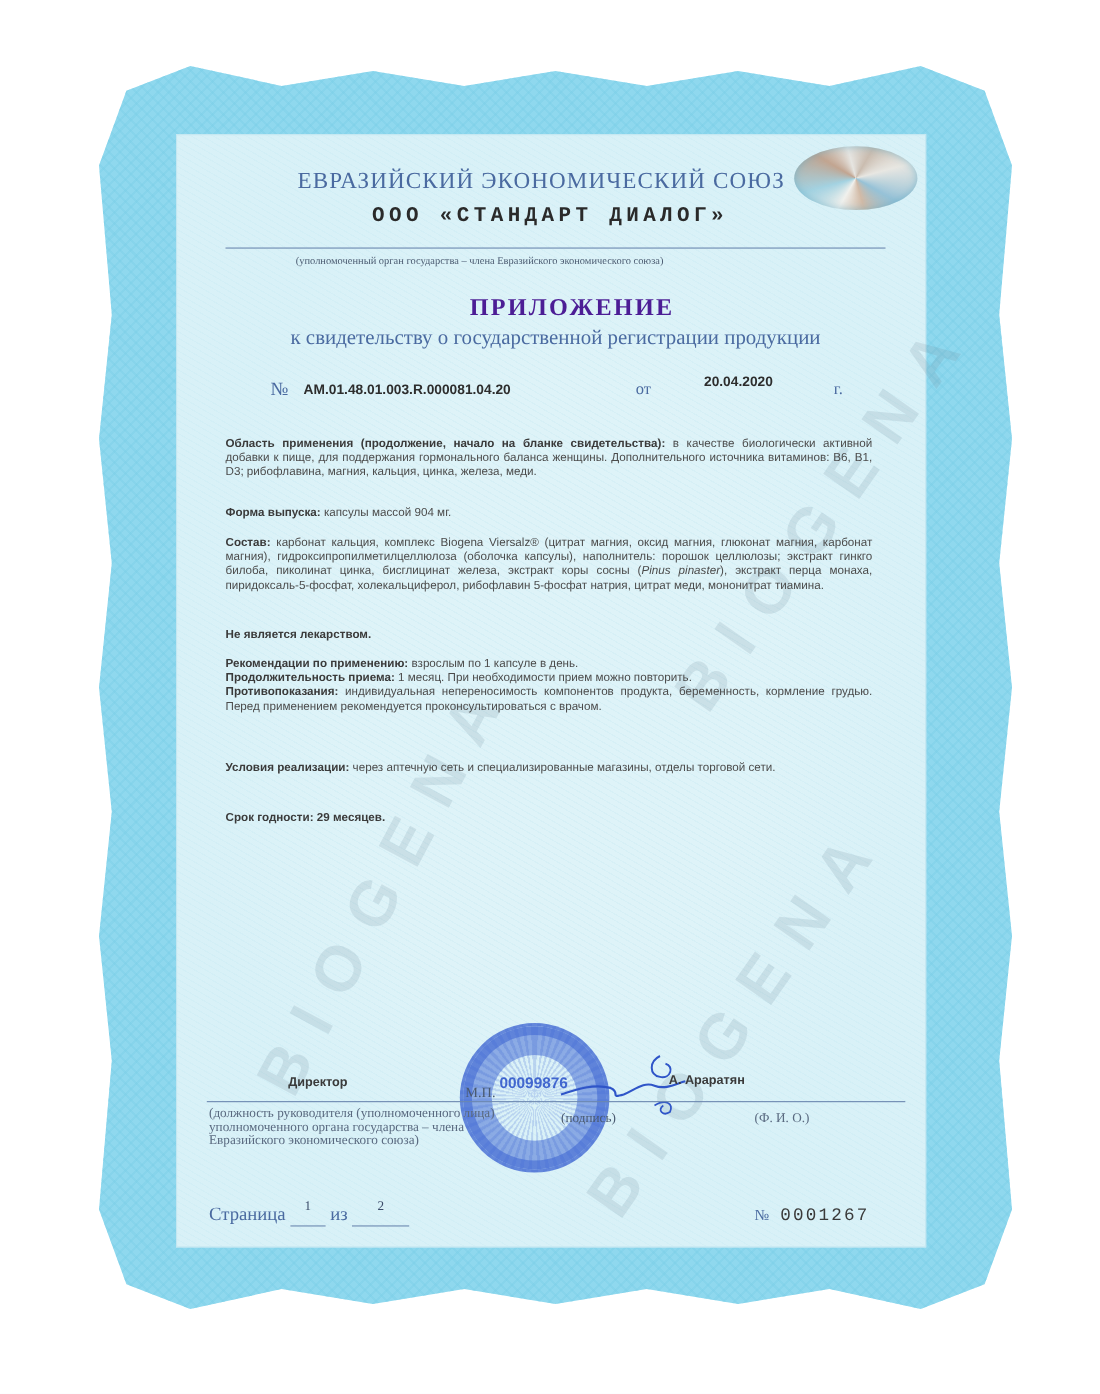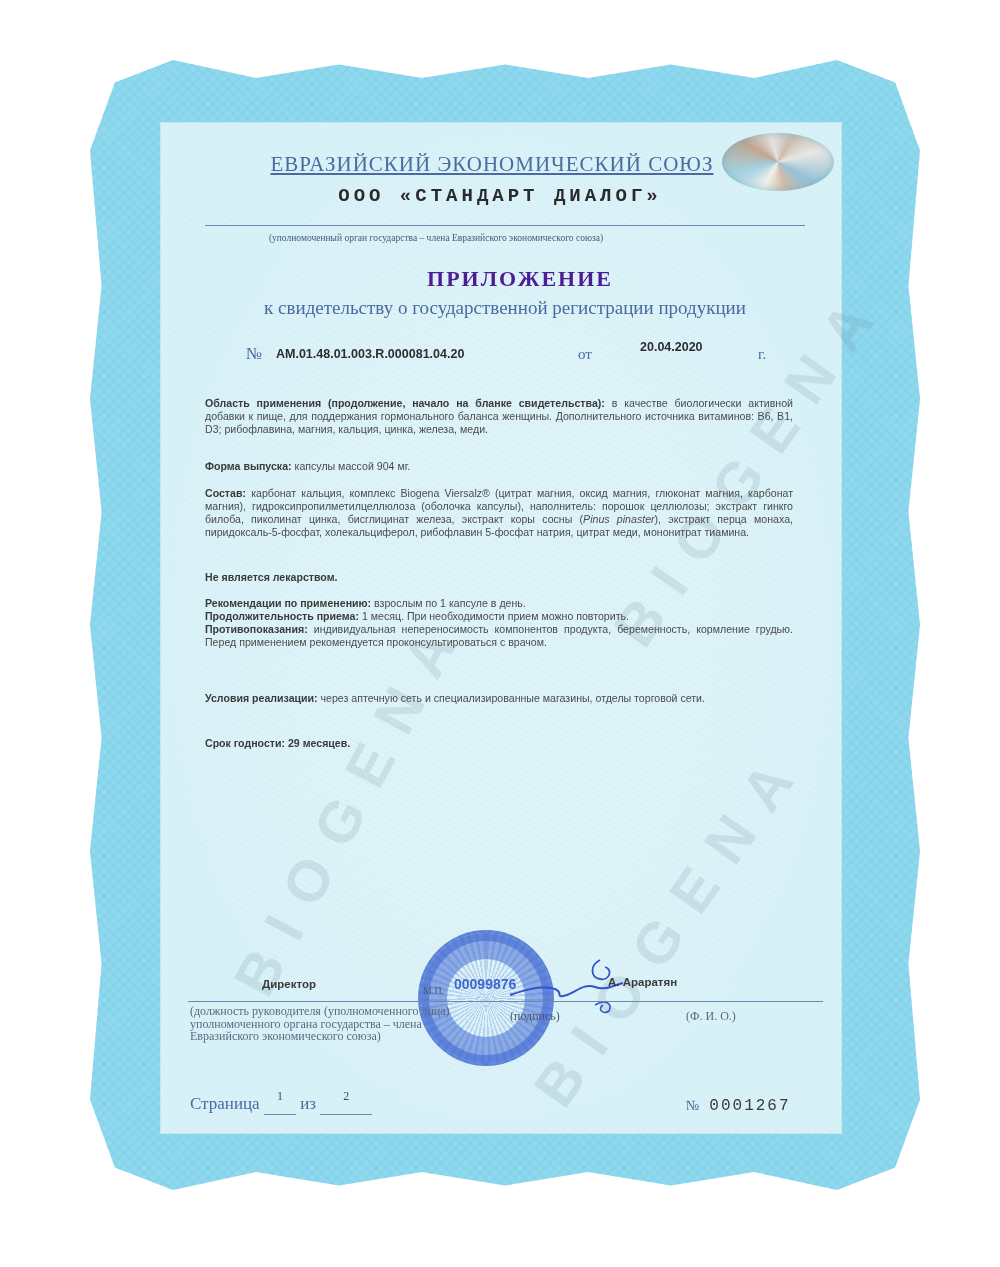--- a/index.html
+++ b/index.html
@@ -22,21 +22,21 @@
     color:rgba(110,140,155,0.18); font-weight:bold; transform-origin:left top; white-space:nowrap; }
   .wm1 { left:220px; top:975px; transform:rotate(-62deg); }
   .wm2 { left:520px; top:1080px; transform:rotate(-55deg); }
   .wm3 { left:600px; top:620px; transform:rotate(-55deg); }
   .hologram { position:absolute; left:722px; top:133px; width:112px; height:58px; border-radius:50%;
     background:
       conic-gradient(from 30deg, #c9b7a8, #eae6e0, #8fbdd4, #d2b59e, #f4f1ec, #9ecfdf, #c09d86, #e8e4df, #c9b7a8);
     box-shadow:inset 0 0 8px rgba(80,160,190,0.6); opacity:0.9; }
   .t-union { position:absolute; left:0; width:1000px; top:152px; text-align:center;
     font-family:"Liberation Serif", serif; font-size:21px; color:#4a6aa0; letter-spacing:1px; }
-  .t-union span { margin-left:-16px;text-decoration:underline; }
+  .t-union span { margin-left:-16px; }
   .t-org { position:absolute; left:0; width:1000px; top:185px; text-align:center;
     font-family:"Liberation Mono", monospace; font-size:19px; color:#2a2a2a; letter-spacing:4px; font-weight:bold; }
   .rule-top { position:absolute; left:205px; top:225px; width:600px; height:1px; background:#6c88b0; }
   .t-auth { position:absolute; left:0; width:872px; top:233px; text-align:center;
     font-family:"Liberation Serif", serif; font-size:9.5px; color:#4a5a70; }
   .t-title { position:absolute; left:0; width:1000px; top:266px; text-align:center;
     font-family:"Liberation Serif", serif; font-size:22px; color:#4c1d95; font-weight:bold; letter-spacing:2px;padding-left:20px; }
   .t-sub { position:absolute; left:0; width:1010px; top:297px; text-align:center;
     font-family:"Liberation Serif", serif; font-size:19px; color:#4a6aa0; }
   .no-row { position:absolute; top:338px; left:0; width:1000px; height:30px; }
@@ -51,21 +51,21 @@
   .p2 { top:460px; }
   .p3 { top:487px; }
   .p4 { top:571px; }
   .p5 { top:597px; }
   .p6 { top:692px; }
   .p7 { top:737px; }
   .sig-director { position:absolute; left:262px; top:978px; font-size:11.5px; font-weight:bold; color:#3a3a3a; }
   .sig-name { position:absolute; left:608px; top:976px; font-size:11.5px; font-weight:bold; color:#3a3a3a; }
   .rule-sig { position:absolute; left:188px; top:1001px; width:635px; height:1px; background:#6c88b0; }
   .sig-pos { position:absolute; left:190px; top:1005px; width:260px; font-family:"Liberation Serif", serif; font-size:12px; line-height:12.5px; color:#5a6a80; }
-  .mp { position:absolute; left:423px; top:985px; font-family:"Liberation Serif", serif; font-size:10px; color:#4a5a70; }
+  .mp { position:absolute; left:423px; top:985px; font-family:"Liberation Serif", serif; font-size:13px; color:#4a5a70; }
   .sig-label { position:absolute; left:510px; top:1009px; font-family:"Liberation Serif", serif; font-size:12px; color:#4a5a70; }
   .fio { position:absolute; left:686px; top:1009px; font-family:"Liberation Serif", serif; font-size:12px; color:#5a6a80; }
   .stamp { position:absolute; left:418px; top:930px; width:130px; height:130px; border-radius:50%;
     border:3px solid rgba(60,100,210,0.75);
     box-shadow: inset 0 0 0 6px rgba(255,255,255,0), inset 0 0 0 8px rgba(60,100,210,0.55), inset 0 0 0 24px rgba(255,255,255,0), inset 0 0 0 26px rgba(60,100,210,0.5);
     background:repeating-conic-gradient(rgba(60,100,210,0.22) 0 3deg, transparent 3deg 7deg);
   }
   .stamp-num { position:absolute; left:454px; top:976px; font-size:14px; color:rgba(40,80,200,0.85); font-weight:bold; }
   .signature { position:absolute; left:505px; top:955px; width:120px; height:60px; }
   .page-row { position:absolute; left:190px; top:1094px; font-family:"Liberation Serif", serif; font-size:17px; color:#4a6aa0; }

